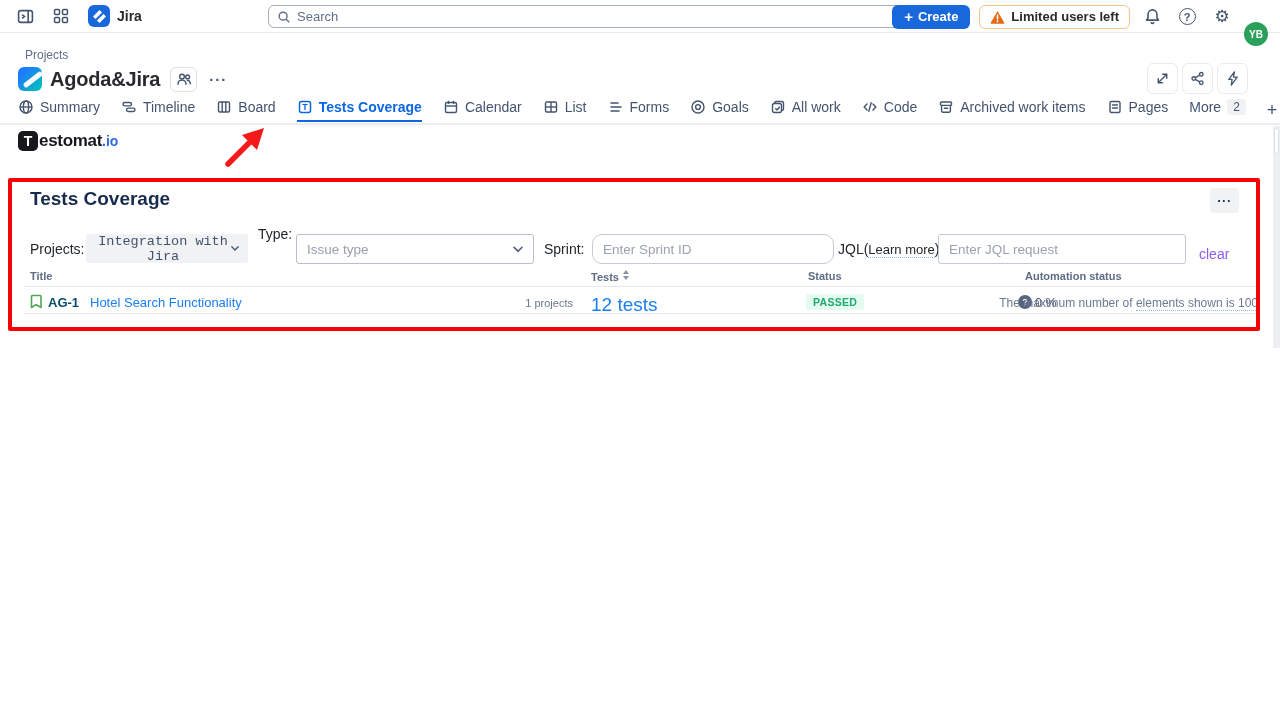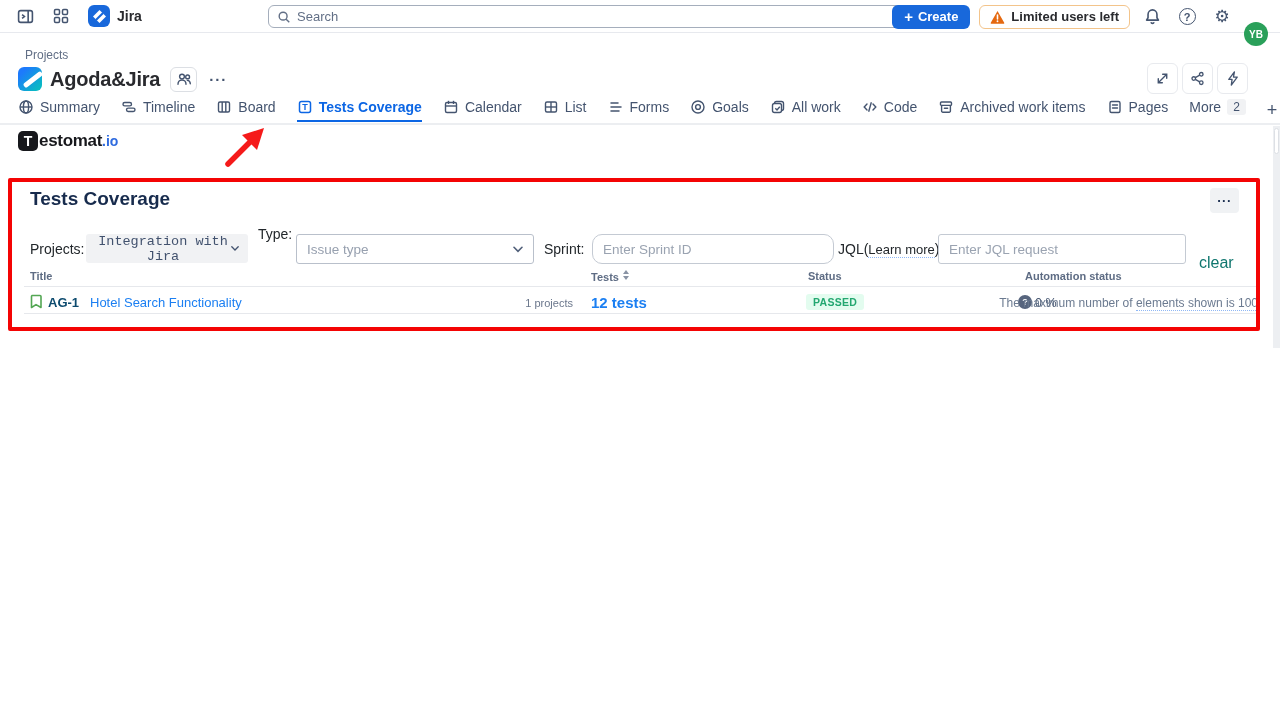--- a/index.html
+++ b/index.html
@@ -80,21 +80,21 @@
            border-radius:3px; display:flex; align-items:center; justify-content:space-between; padding:0 9px;
            font-size:13.5px; color:#42526e; cursor:pointer; font-family:Liberation Mono, monospace; }
   .fselect { position:absolute; left:296px; top:234px; width:238px; height:30px; border:1px solid #b9c0cb;
              border-radius:3px; background:#fff; display:flex; align-items:center; justify-content:space-between;
              padding:0 10px; font-size:13.5px; color:#97a0af; cursor:pointer; font-family:"Liberation Sans", sans-serif; }
   .finput { position:absolute; top:234px; height:30px; border:1px solid #c4cad3; border-radius:3px;
             padding:0 10px; font-size:13.5px; color:#22272b; font-family:"Liberation Sans", sans-serif; outline:none; }
   .finput::placeholder { color:#9aa3b1; }
   .jql-label { position:absolute; left:838px; top:241px; font-size:14px; color:#22272b; white-space:nowrap; }
   .jql-link { font-size:13px; color:#22272b; border-bottom:1.5px dotted #8fb8f6; cursor:pointer; }
-  .clear-link { position:absolute; left:1199px; top:254px; font-size:16px; color:#0f766e; cursor:pointer; }
+  .clear-link { position:absolute; left:1199px; top:246px; font-size:14px; color:#8b5cf6; cursor:pointer; }
 
   
   .th { position:absolute; top:270px; font-size:11px; font-weight:bold; color:#5e6c84; }
   .sort { display:inline-block; margin-left:4px; vertical-align:1px; }
   .sort i { display:block; width:0; height:0; border-left:3.5px solid transparent; border-right:3.5px solid transparent; }
   .sort .up { border-bottom:4px solid #8993a4; margin-bottom:1.5px; }
   .sort .dn { border-top:4px solid #8993a4; }
   .divider { position:absolute; left:24px; width:1234px; height:1px; background:#e6e8ec; }
   .cell { position:absolute; font-size:13px; }
   .row-key { color:#0c4a6e; font-weight:bold; }
@@ -374,21 +374,21 @@
   <div class="divider" style="top:286px;"></div>
 
   <span class="abs" style="left:30px; top:294px;">
     <svg width="13" height="15" viewBox="0 0 13 15" fill="none" stroke="#53a653" stroke-width="1.6" stroke-linejoin="round">
       <path d="M2.5 1.5 h8 a1 1 0 0 1 1 1 V13.5 L6.5 10.6 L2 13.5 V2.5 a1 1 0 0 1 1 -1 Z" transform="translate(-0.5,0)"></path>
     </svg>
   </span>
   <span class="cell row-key" style="left:48px; top:295px;">AG-1</span>
   <span class="cell row-link" style="left:90px; top:295px;">Hotel Search Functionality</span>
   <span class="cell muted-sm" style="left:500px; top:297px; width:73px; text-align:right;">1 projects</span>
-  <span class="cell row-link" style="left:591px; top:294px; font-size:15px;font-weight:bold;">12 tests</span>
+  <span class="cell row-link" style="left:591px; top:294px; font-size:19px;">12 tests</span>
   <span class="status-badge">PASSED</span>
   <span class="q-badge">?</span>
   <span class="pct">0 %</span>
   <span class="limit-note"><span>The maximum number of </span><span class="dotted">elements shown is 100</span></span>
   <div class="divider" style="top:313px;"></div>
 
   <div class="red-rect"></div>
   <svg class="red-arrow" width="58" height="50" viewBox="0 0 58 50">
     <line x1="10" y1="42" x2="36" y2="16" stroke="#f51a1a" stroke-width="5.5" stroke-linecap="round"></line>
     <polygon points="46,6 24,13 39,28" fill="#f51a1a"></polygon>

